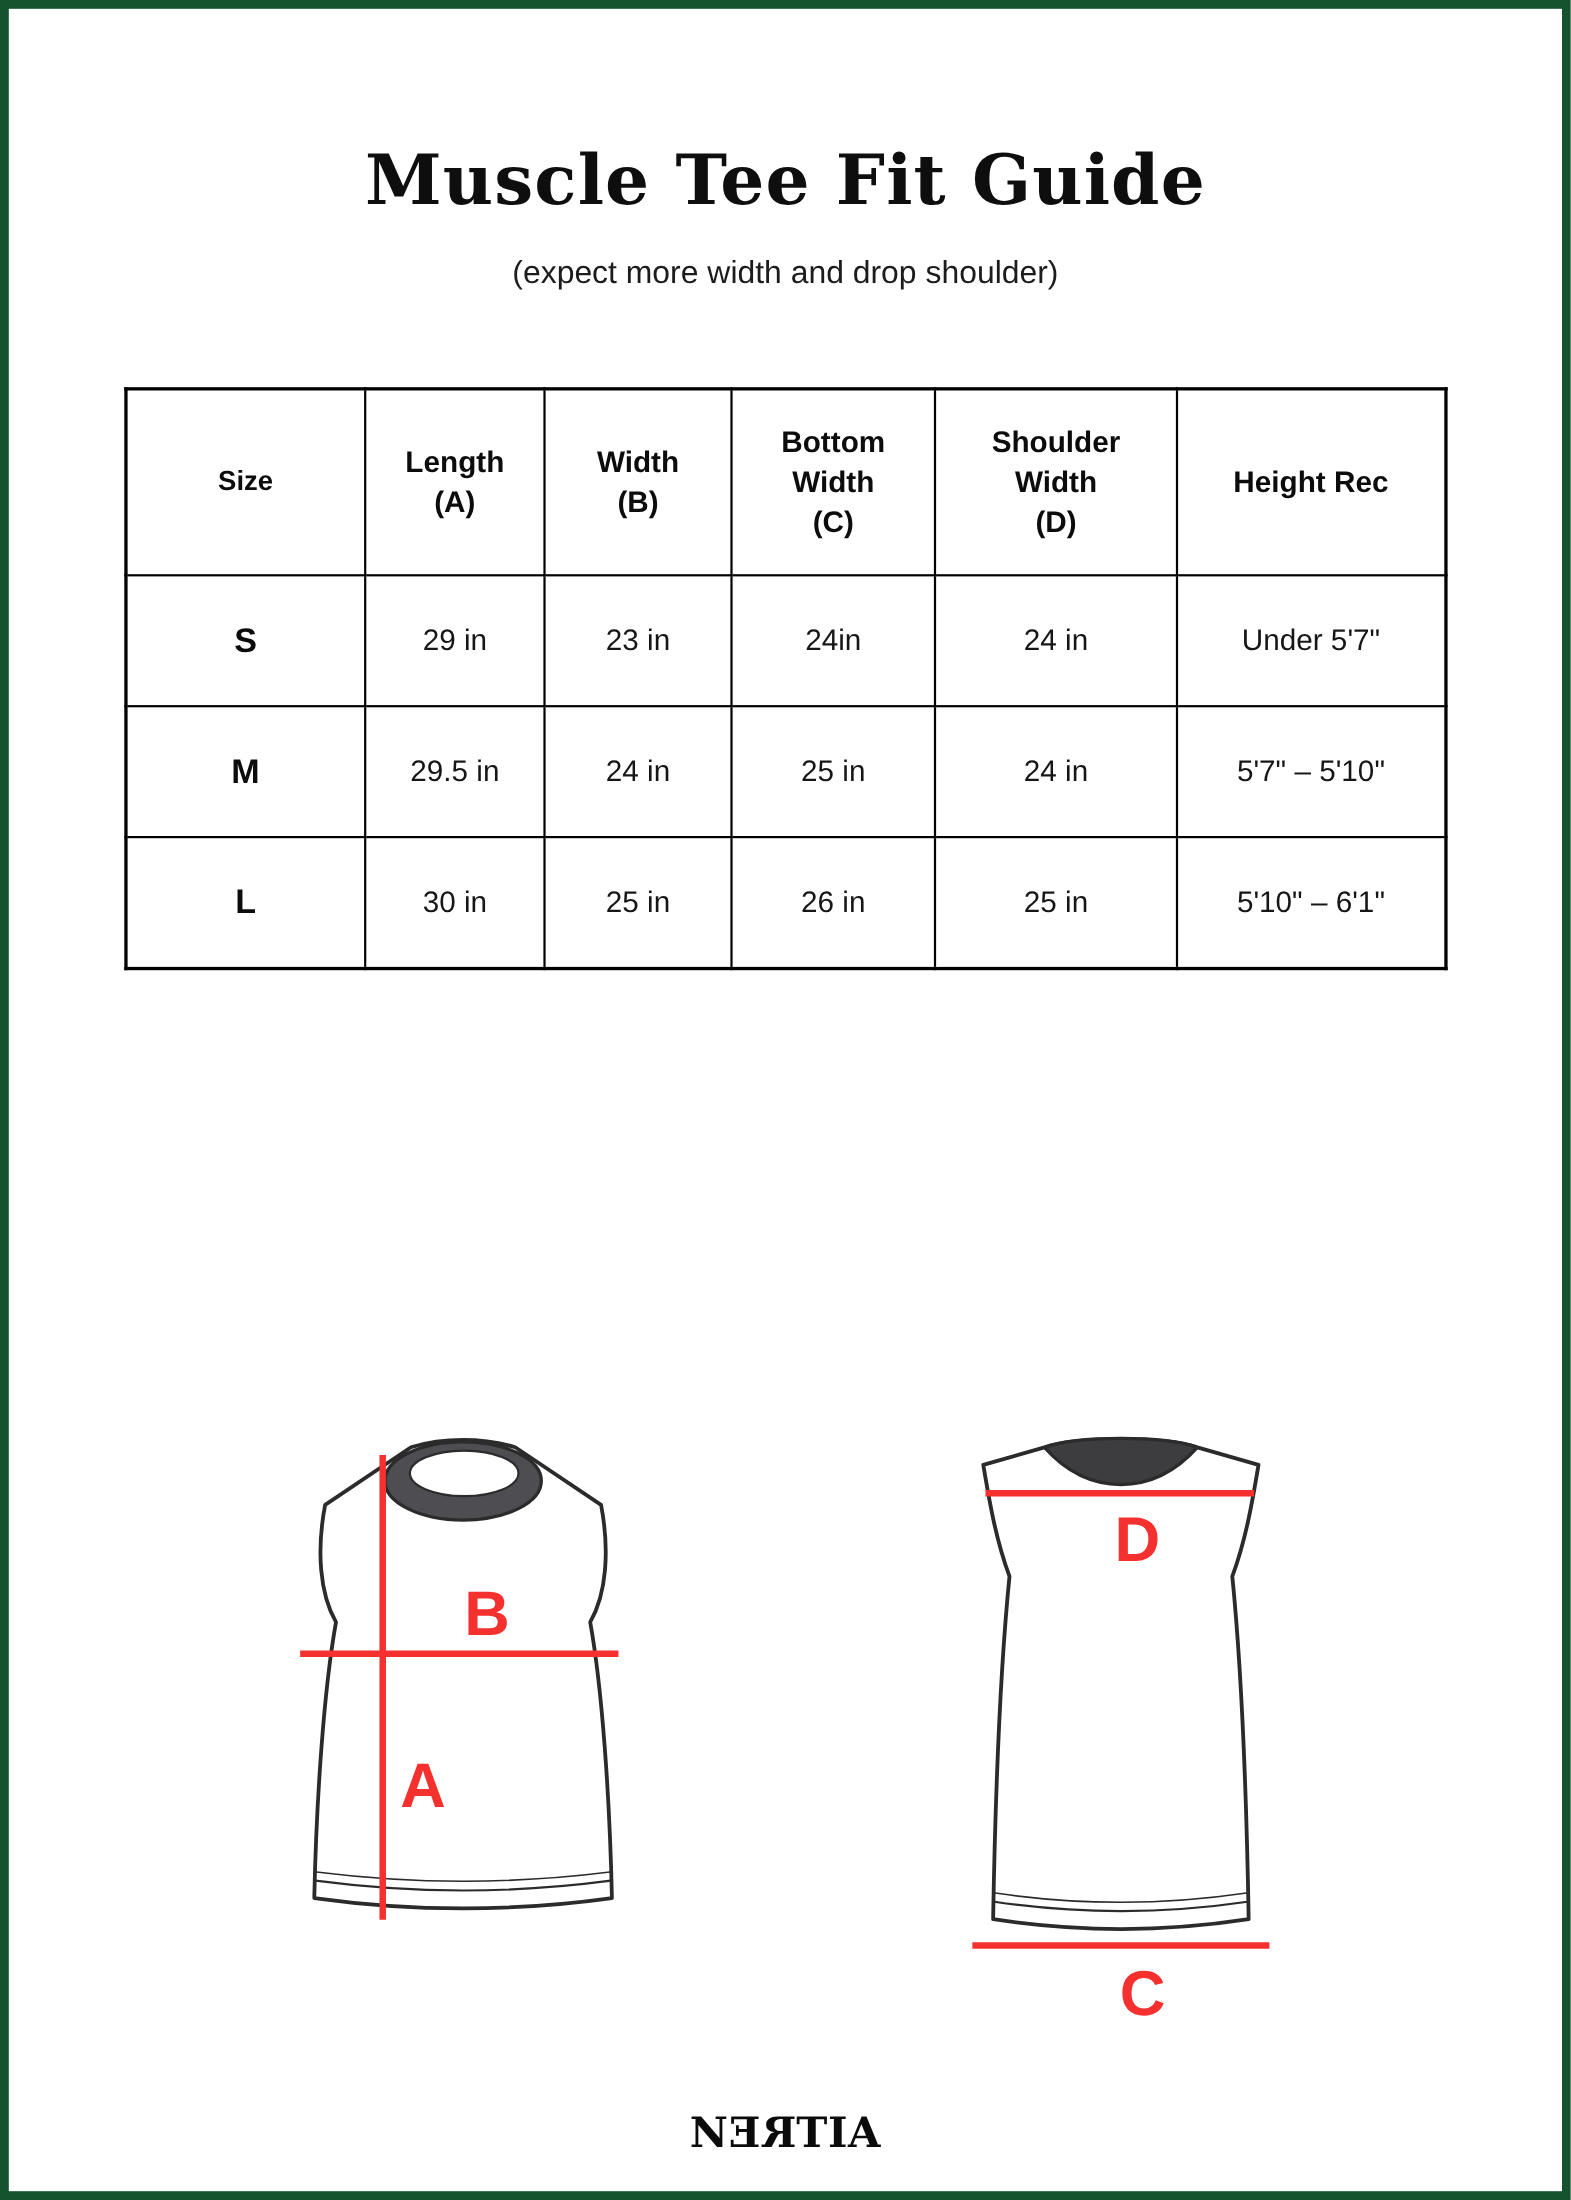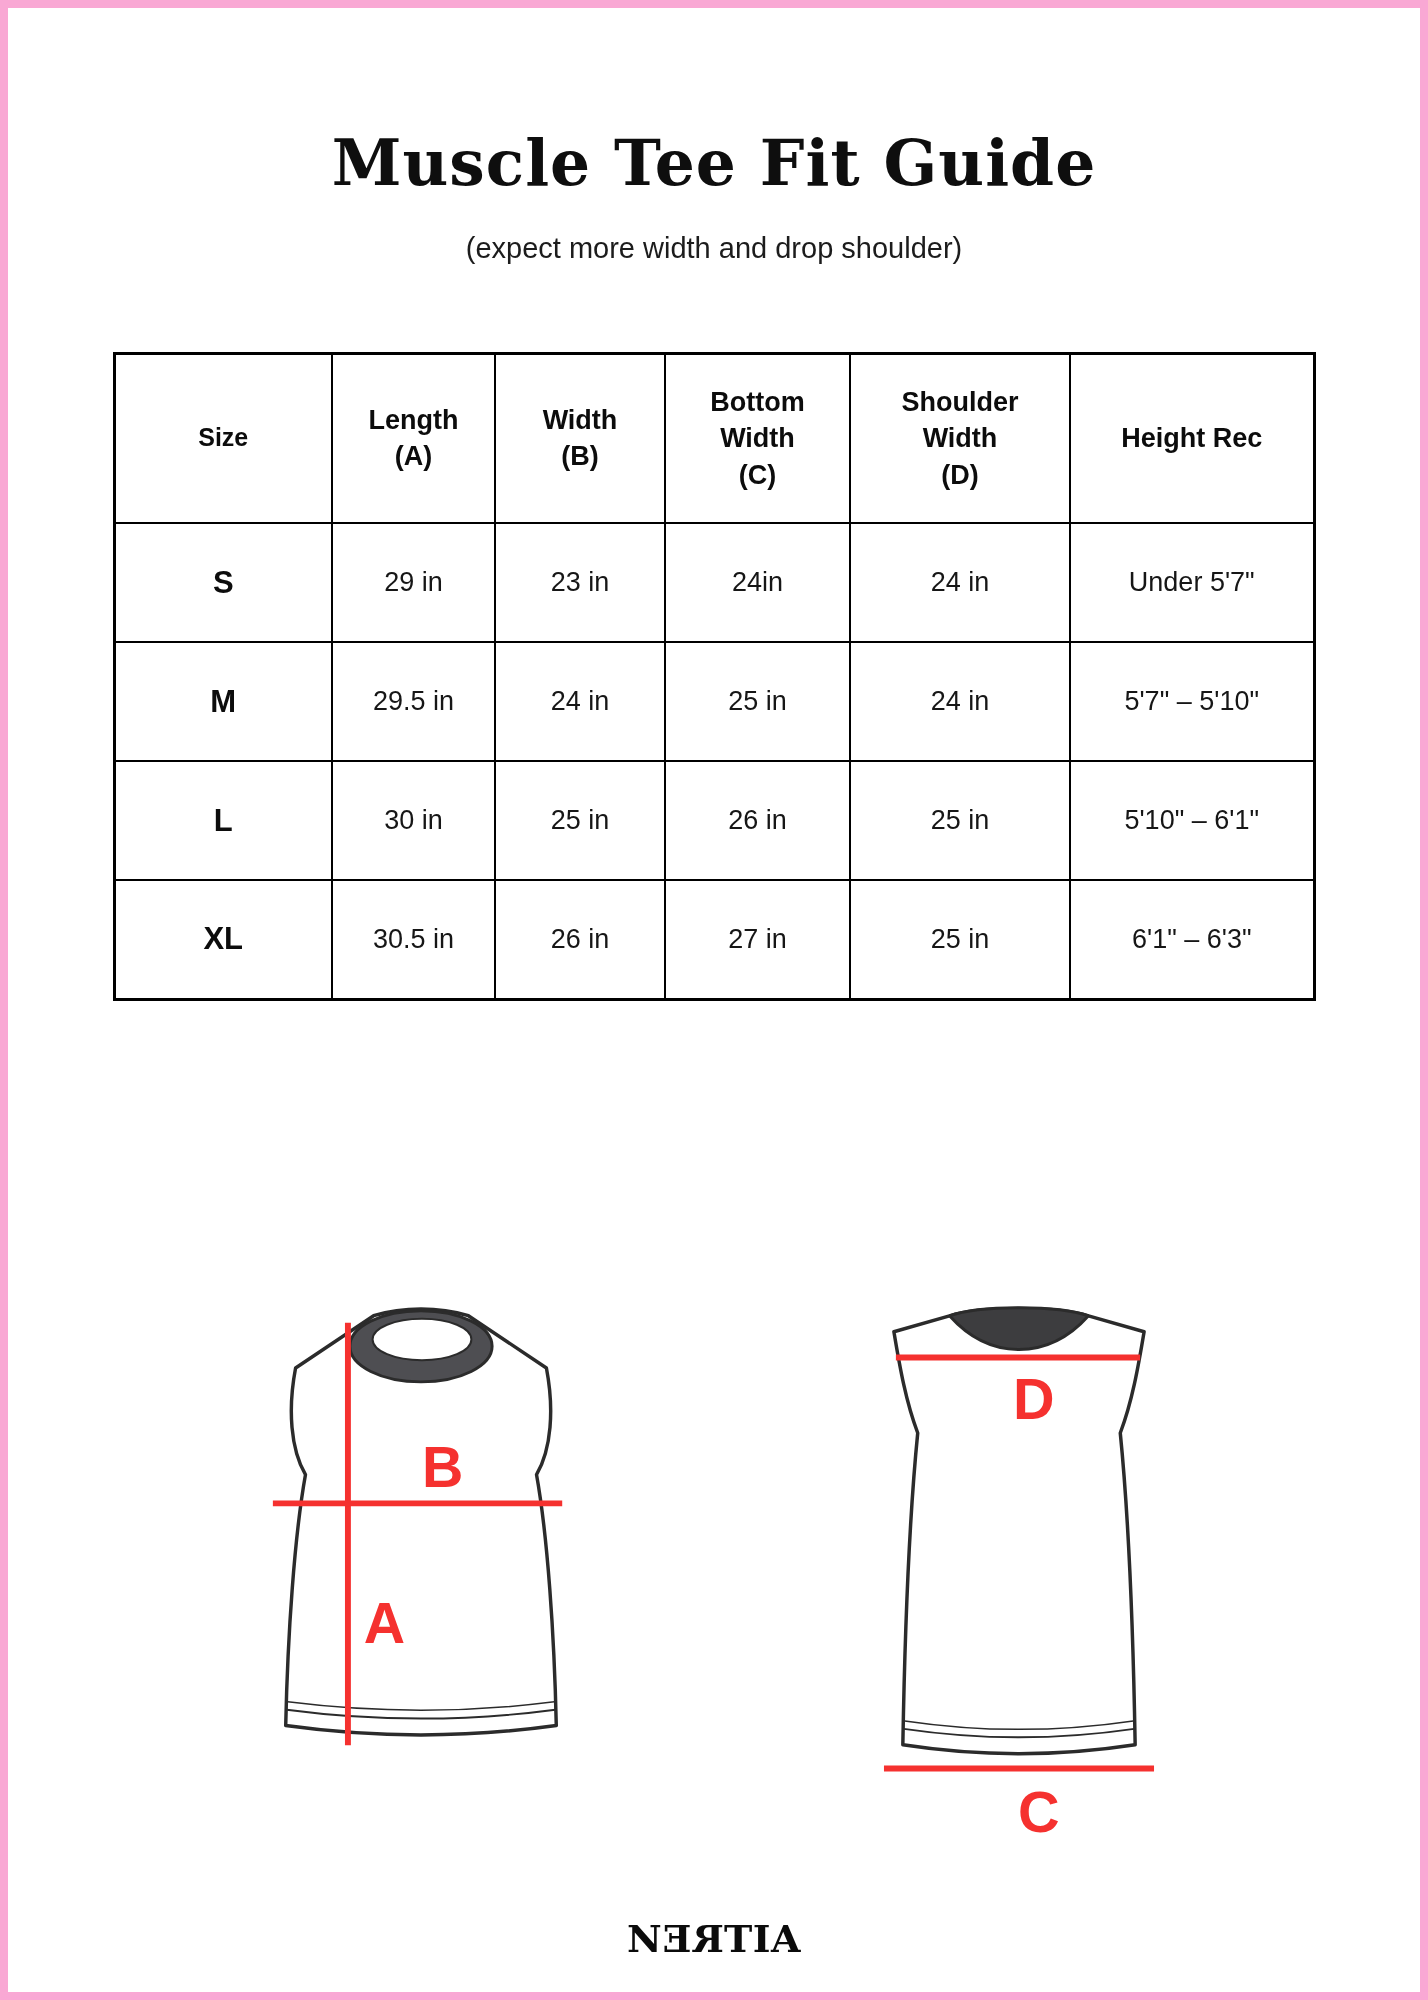--- a/index.html
+++ b/index.html
@@ -1,20 +1,20 @@
 <!DOCTYPE html>
 <html><head>
 <meta charset="utf-8">
 <style>
   html,body { margin:0; padding:0; background:#ffffff; }
   .page {
     position:relative;
     width:1428px; height:2000px;
     box-sizing:border-box;
-    border:8px solid #f9a8d4;
+    border:8px solid #14532d;
     background:#ffffff;
     font-family:"Liberation Sans", sans-serif;
     color:#111111;
     overflow:hidden;
   }
   .title {
     margin:116px 0 0 0;
     text-align:center;
     font-family:"DejaVu Serif", serif;
     font-weight:700;
@@ -126,28 +126,20 @@
           <td>5'7" – 5'10"</td>
         </tr>
         <tr>
           <td class="size-cell">L</td>
           <td>30 in</td>
           <td>25 in</td>
           <td>26 in</td>
           <td>25 in</td>
           <td>5'10" – 6'1"</td>
         </tr>
-        <tr>
-          <td class="size-cell">XL</td>
-          <td>30.5 in</td>
-          <td>26 in</td>
-          <td>27 in</td>
-          <td>25 in</td>
-          <td>6'1" – 6'3"</td>
-        </tr>
       </tbody>
   </table>
 
   <svg class="shirt-front" viewBox="0 0 320 460">
     <g stroke="#2b2b2b" stroke-width="3.5" fill="#ffffff" stroke-linejoin="round" stroke-linecap="round">
       <path d="M 112 13 L 33 66 C 25 108 28 148 43 174 C 32 235 25 335 23 428 Q 160 447 297 428 C 295 335 288 235 277 174 C 292 148 295 108 287 66 L 208 13 C 178 4 142 4 112 13 Z"></path>
       <path d="M 24 412 Q 160 430 296 412" fill="none" stroke-width="2"></path>
       <path d="M 25 404 Q 160 421 295 404" fill="none" stroke-width="1.5"></path>
     </g>
     <g>

